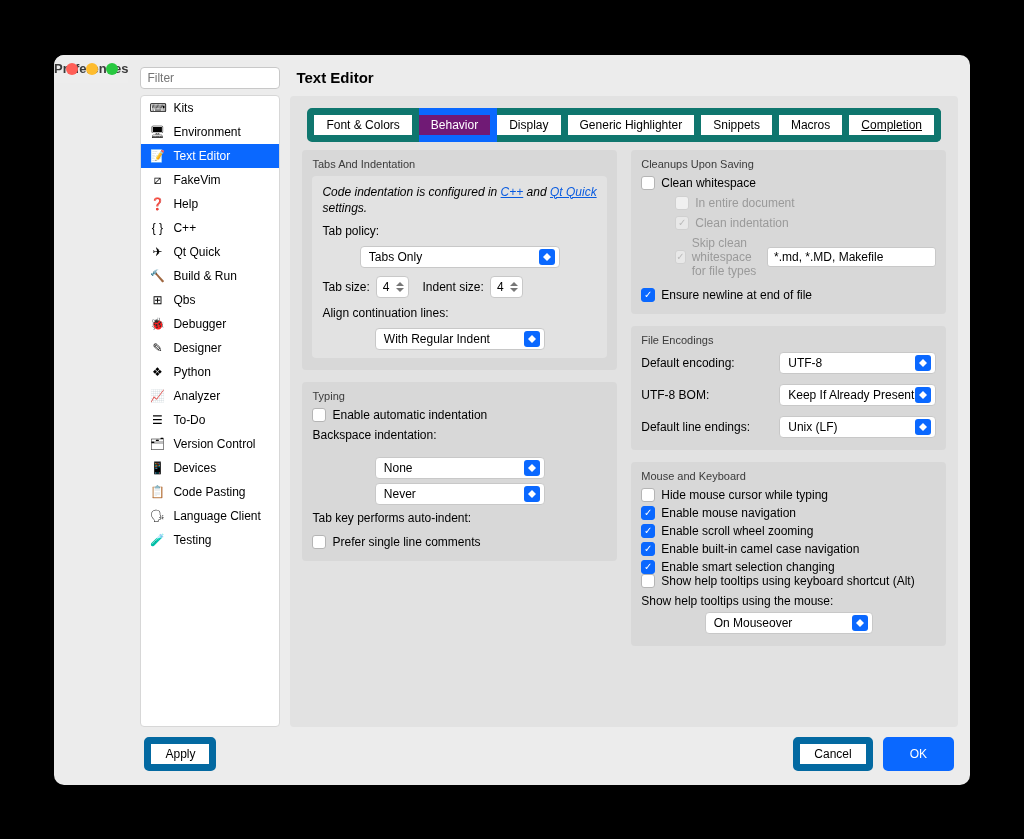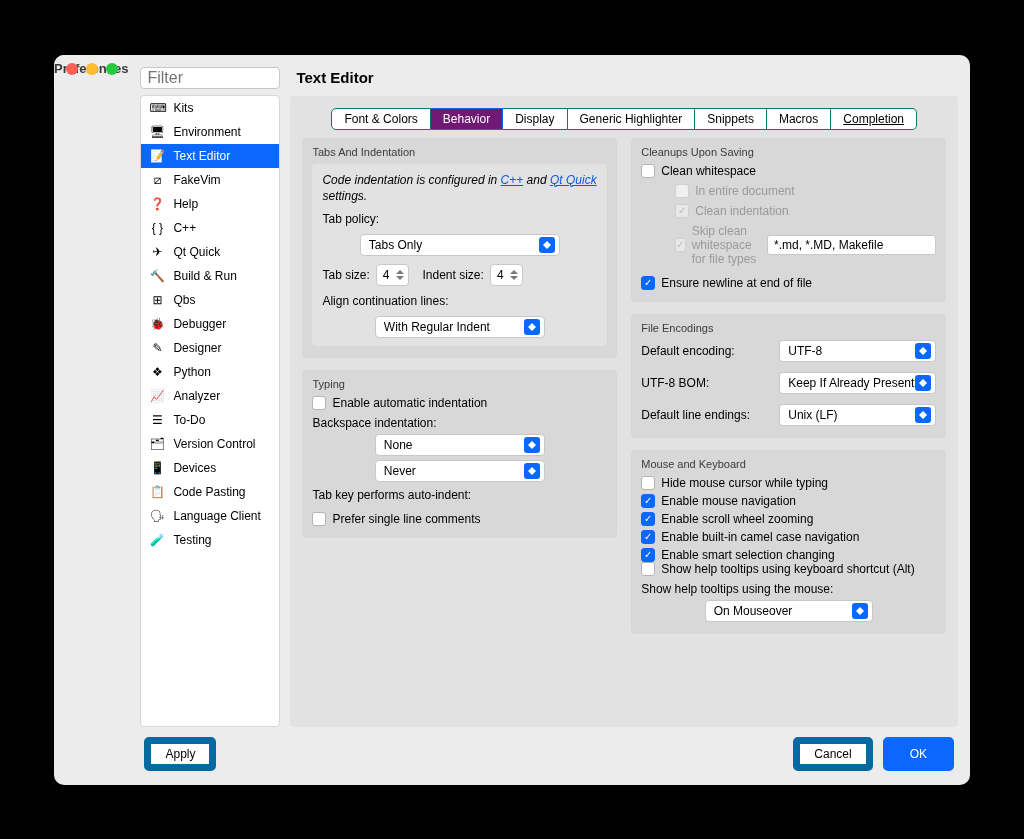--- a/index.html
+++ b/index.html
@@ -6,30 +6,30 @@
 body { background: #000; width: 1024px; height: 839px; display: flex; align-items: center; justify-content: center; }
 .window { width: 916px; height: 730px; background: #ececec; border-radius: 10px; box-shadow: 0 20px 50px rgba(0,0,0,.5); display: flex; flex-direction: row; overflow: hidden; }
 .titlebar { height: 28px; display: flex; align-items: center; justify-content: center; position: relative; background: #ededed; }
 .traffic { position: absolute; left: 12px; top: 8px; display: flex; gap: 8px; }
 .tl { width: 12px; height: 12px; border-radius: 50%; }
 .tl.red { background: #ff5f57; } .tl.yellow { background: #febc2e; } .tl.green { background: #28c840; }
 .title { font-size: 13px; font-weight: 600; color: #3a3a3a; }
 .body { flex: 1; display: flex; flex-direction: column; padding: 12px; gap: 8px; }
 .upper { flex: 1; display: flex; gap: 10px; min-height: 0; }
 .sidebar-col { width: 140px; display: flex; flex-direction: column; gap: 6px; }
-.filter { width: 100%; height: 22px; border: 1px solid #c8c8c8; border-radius: 4px; padding: 0 6px; font-size: 16px; background: #fff; }
+.filter { width: 100%; height: 22px; border: 1px solid #c8c8c8; border-radius: 4px; padding: 0 6px; font-size: 12px; background: #fff; }
 .sidebar { flex: 1; background: #fff; border: 1px solid #d7d7d7; border-radius: 4px; overflow: auto; }
 .sb-item { display: flex; align-items: center; gap: 8px; padding: 5px 8px; font-size: 12px; cursor: default; }
 .sb-item.selected { background: #0a68ff; color: #fff; }
 .sb-icon { width: 16px; text-align: center; font-size: 12px; }
 .main-col { flex: 1; display: flex; flex-direction: column; gap: 8px; min-height: 0; }
 .page-title { font-size: 15px; font-weight: 700; padding: 2px 6px; }
 .tabs-wrap { background: #e2e2e2; border-radius: 4px; padding: 12px; flex: 1; display: flex; flex-direction: column; gap: 8px; min-height: 0; }
 .tabstrip { display: flex; justify-content: center; gap: 0; }
-.seg { background: #fff; border: 1px solid #0f766e; padding: 3px 12px; font-size: 12px; cursor: default; }
+.seg { background: #fff; border: 7px solid #0f766e; padding: 3px 12px; font-size: 12px; cursor: default; }
 .seg:first-child { border-radius: 5px 0 0 5px; }
 .seg:last-child { border-radius: 0 5px 5px 0; text-decoration: underline; }
 .seg + .seg { border-left: none; }
 .seg.active { background: #701a75; color: #fff; border-color: #0a68ff; }
 .cols { flex: 1; display: flex; gap: 14px; min-height: 0; overflow: auto; }
 .col { flex: 1; display: flex; flex-direction: column; gap: 12px; }
 .group { background: #d8d8d8; border-radius: 4px; padding: 8px 10px 12px; }
 .section-label { font-size: 11px; color: #3a3a3a; margin-bottom: 6px; }
 .inner { background: #e2e2e2; border-radius: 4px; padding: 8px 10px; display: flex; flex-direction: column; gap: 8px; }
 .row { display: flex; align-items: center; gap: 6px; font-size: 12px; }
@@ -207,21 +207,21 @@
                 </div>
               </div>
 
               <div class="group">
                 <div class="section-label">Typing</div>
                 <div class="row">
                     <span class="chk"></span>
                     <span>Enable automatic indentation</span>
                   </div>
                 <div class="row" style="margin-top:6px">Backspace indentation:</div>
-                <div class="row" style="justify-content:center;margin-top:4px">
+                <div class="row" style="justify-content:center;margin-top:15px">
                     <div class="select" style="width:170px">
                       <span>None</span>
                       <span class="arrows"></span>
                     </div>
                   </div>
                 <div class="row" style="justify-content:center;margin-top:4px">
                     <div class="select" style="width:170px">
                       <span>Never</span>
                       <span class="arrows"></span>
                     </div>

